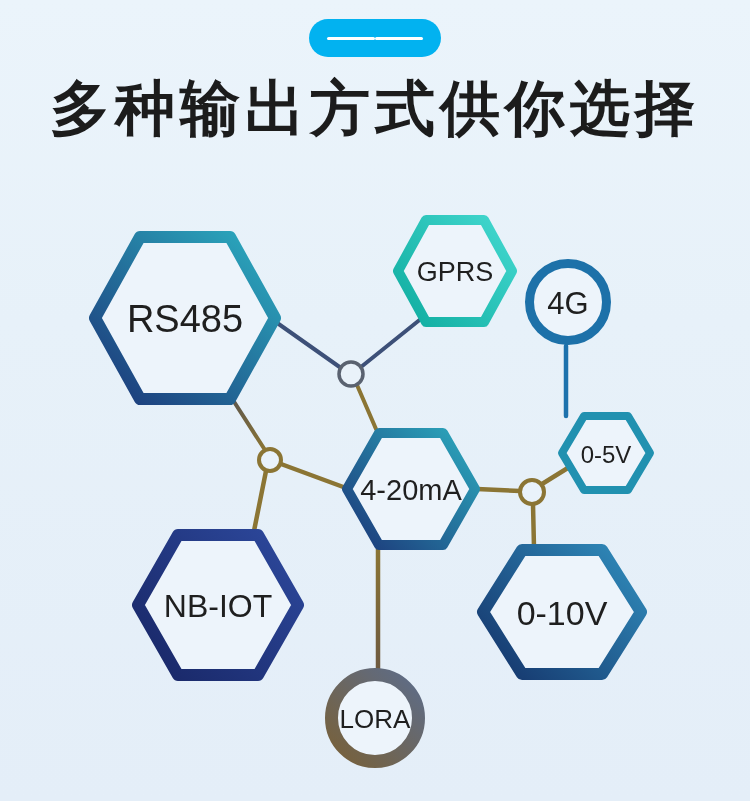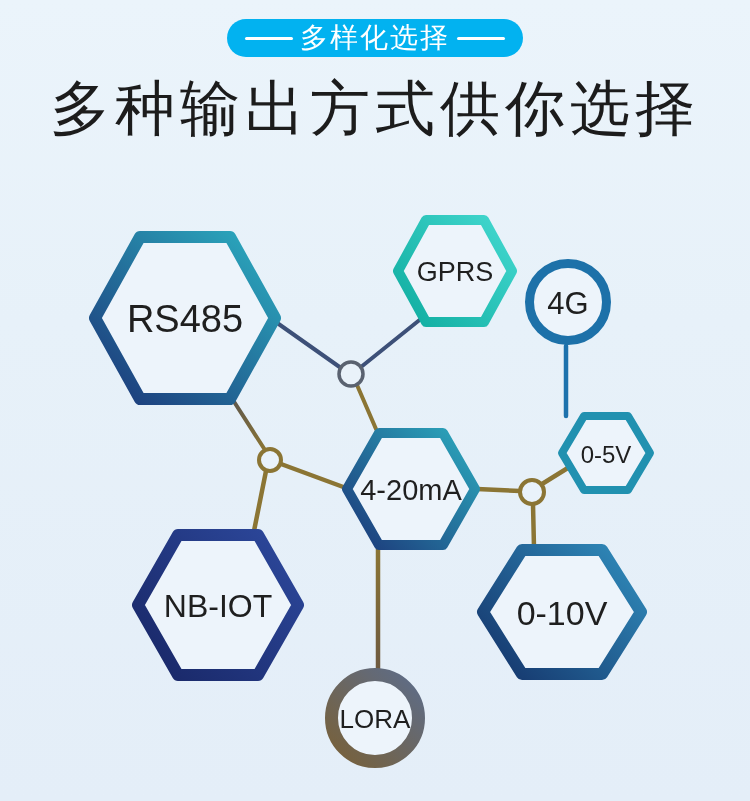--- a/index.html
+++ b/index.html
@@ -20,21 +20,21 @@
   .banner-dash{
     display:inline-block; width:48px; height:3px;
     background:#ffffff; border-radius:2px;
   }
   .banner-text{
     color:#ffffff; font-size:28px; font-weight:500;
     letter-spacing:2px; margin:0 7px; line-height:38px;
   }
   .page-title{
     margin:11px 0 16px 0; text-align:center;
-    font-size:60px; font-weight:400; letter-spacing:5px;
+    font-size:60px; font-weight:700; letter-spacing:5px;
     color:#1c1c1c; line-height:1.35;
   }
   .page-subtitle{
     margin:2px 0 0 0; text-align:center;
     font-size:29px; font-weight:400; letter-spacing:2px;
     color:#2b2b2b; line-height:1.2;
   }
   
   .diagram-svg{
     position:absolute; left:0; top:0; width:750px; height:801px;
@@ -45,21 +45,20 @@
   }
 </style>
 </head>
 <body>
 
 <div class="page">
 
   <div class="banner-row">
     <div class="banner">
       <span class="banner-dash"></span>
-      <span class="banner-text">多样化选择</span>
       <span class="banner-dash"></span>
     </div>
   </div>
   <h1 class="page-title">多种输出方式供你选择</h1>
 
   <svg class="diagram-svg" viewBox="0 0 750 801">
     <defs>
       <linearGradient id="gRS" gradientUnits="userSpaceOnUse" x1="120" y1="400" x2="260" y2="240">
         <stop offset="0" stop-color="#1d3e7d"></stop>
           <stop offset="1" stop-color="#2ba8bd"></stop>

